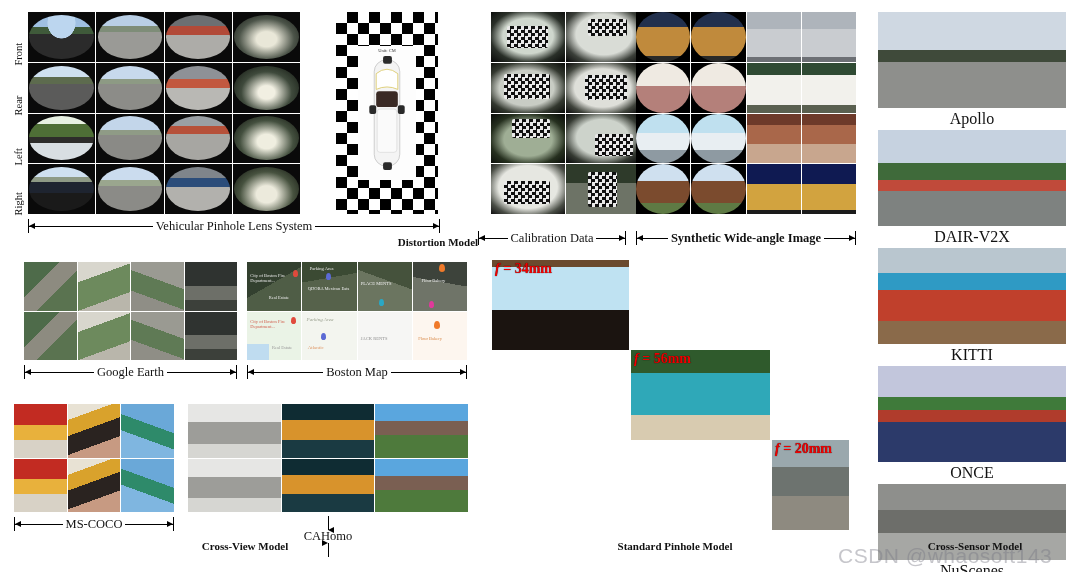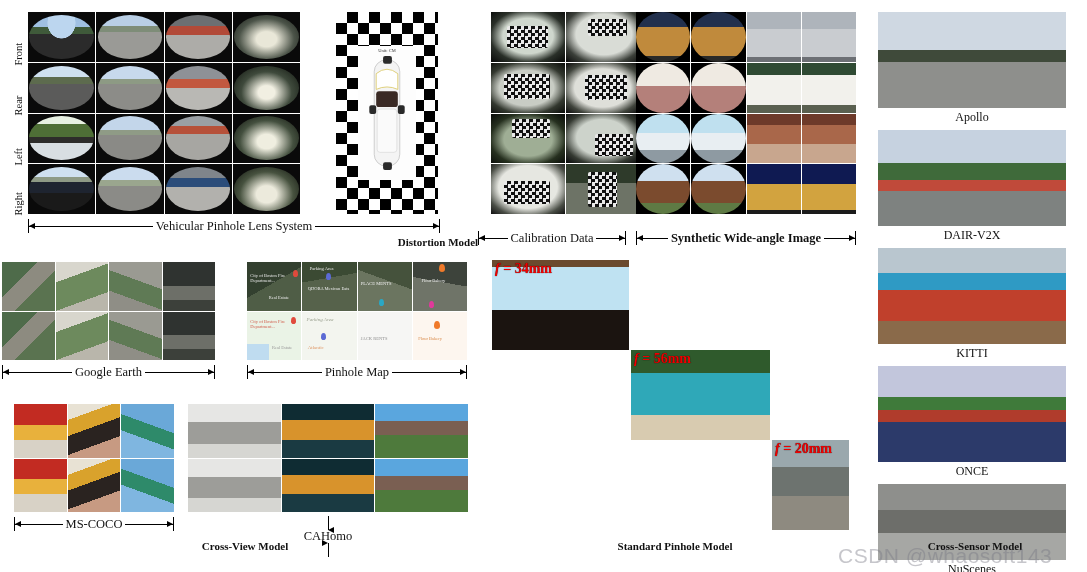--- a/index.html
+++ b/index.html
@@ -23,21 +23,21 @@
   .bracket .tick{width:1px;height:14px;background:#000;flex:0 0 auto;}
   .bracket .arm{position:relative;flex:1 1 auto;height:1px;background:#000;}
   .bracket .arm.l::before{content:"";position:absolute;left:0;top:-3px;border-top:3.5px solid transparent;
       border-bottom:3.5px solid transparent;border-right:6px solid #000;}
   .bracket .arm.r::after{content:"";position:absolute;right:0;top:-3px;border-top:3.5px solid transparent;
       border-bottom:3.5px solid transparent;border-left:6px solid #000;}
   .bracket .txt{padding:0 3px;font-size:12.5px;line-height:1;white-space:nowrap;font-family:"Liberation Serif",serif;}
 
   .modeltitle{position:absolute;font-weight:700;font-size:11px;text-align:center;
               font-family:"Liberation Serif",serif;white-space:nowrap;}
-  .sublabel{position:absolute;font-size:12px;text-align:center;width:100%;
+  .sublabel{position:absolute;font-size:16px;text-align:center;width:100%;
             font-family:"Liberation Serif",serif;white-space:nowrap;}
 
   .rowlabel{position:absolute;font-size:10.5px;font-family:"Liberation Serif",serif;
             transform:rotate(-90deg);transform-origin:center center;white-space:nowrap;}
 
   .watermark{position:absolute;color:rgba(120,120,130,.42);font-size:21px;
              font-family:"Liberation Sans",sans-serif;letter-spacing:.5px;white-space:nowrap;}
 
   
   .fish{background:#0a0a0a;}
@@ -206,21 +206,21 @@
       <div class="tick"></div>
       <div class="arm l"></div>
       <div class="txt">Synthetic Wide-angle Image</div>
       <div class="arm r"></div>
       <div class="tick"></div>
     </div>
   </div>
 
   <div class="modeltitle" style="left:338px;top:236px;width:200px;">Distortion Model</div>
 
-  <div class="abs" style="left:2px;top:262px;width:215px;height:120px;">
+  <div class="abs" style="left:24px;top:262px;width:215px;height:120px;">
     <div class="grid" style="width:213px;height:98px;grid-template-columns:repeat(4,1fr);grid-template-rows:repeat(2,1fr);">
       <div class="cell" style="background:linear-gradient(135deg,#4e6b4a 0 35%,#8d8b80 35% 60%,#5a7350 60% 100%);"></div>
       <div class="cell" style="background:linear-gradient(160deg,#d8d6cd 0 30%,#6d8a5d 30% 72%,#b9b6ab 72% 100%);"></div>
       <div class="cell" style="background:linear-gradient(200deg,#9a9a92 0 40%,#5f7a55 40% 70%,#8f8e86 70% 100%);"></div>
       <div class="cell" style="background:linear-gradient(180deg,#2f3330 0 48%,#6d6f68 48% 78%,#3c403a 78% 100%);"></div>
       <div class="cell" style="background:linear-gradient(135deg,#4e6b4a 0 35%,#8d8b80 35% 60%,#5a7350 60% 100%);"></div>
       <div class="cell" style="background:linear-gradient(160deg,#d8d6cd 0 30%,#6d8a5d 30% 72%,#b9b6ab 72% 100%);"></div>
       <div class="cell" style="background:linear-gradient(200deg,#9a9a92 0 40%,#5f7a55 40% 70%,#8f8e86 70% 100%);"></div>
       <div class="cell" style="background:linear-gradient(180deg,#2f3330 0 48%,#6d6f68 48% 78%,#3c403a 78% 100%);"></div>
     </div>
@@ -270,21 +270,21 @@
         <span style="position:absolute;left:6%;top:50%;">JACK RENTS</span>
       </div>
       <div class="cell" style="background:#fdf6ef;font-size:4.5px;color:#d98a4a;">
         <span style="position:absolute;left:10%;top:50%;">Flour Bakery</span>
         <span style="position:absolute;left:40%;top:20%;width:6px;height:8px;background:#f07a2a;border-radius:50% 50% 50% 50%/60% 60% 40% 40%;"></span>
       </div>
     </div>
     <div class="bracket" style="left:0px;top:102px;width:220px;">
       <div class="tick"></div>
       <div class="arm l"></div>
-      <div class="txt">Pinhole Map</div>
+      <div class="txt">Boston Map</div>
       <div class="arm r"></div>
       <div class="tick"></div>
     </div>
   </div>
 
   <div class="abs" style="left:14px;top:404px;width:162px;height:130px;">
     <div class="grid" style="width:160px;height:108px;grid-template-columns:repeat(3,1fr);grid-template-rows:repeat(2,1fr);">
       <div class="cell" style="background:linear-gradient(180deg,#c22b22 0 38%,#e8b13c 38% 66%,#d8d2c6 66% 100%);"></div>
       <div class="cell" style="background:linear-gradient(160deg,#e8e2d4 0 22%,#d9a22c 22% 44%,#2a2320 44% 70%,#c79a82 70% 100%);"></div>
       <div class="cell" style="background:linear-gradient(200deg,#6aa8d8 0 40%,#2e8a6a 40% 62%,#7fb6e0 62% 100%);"></div>

